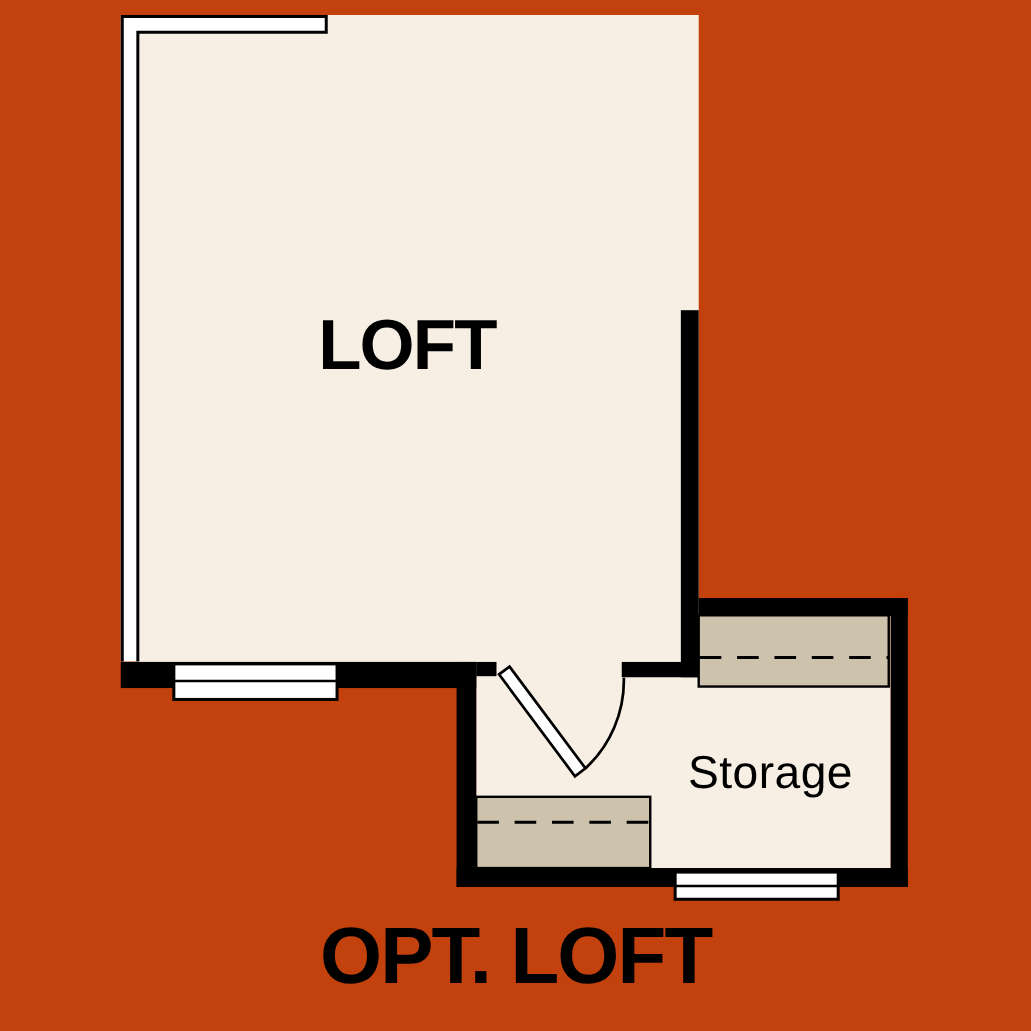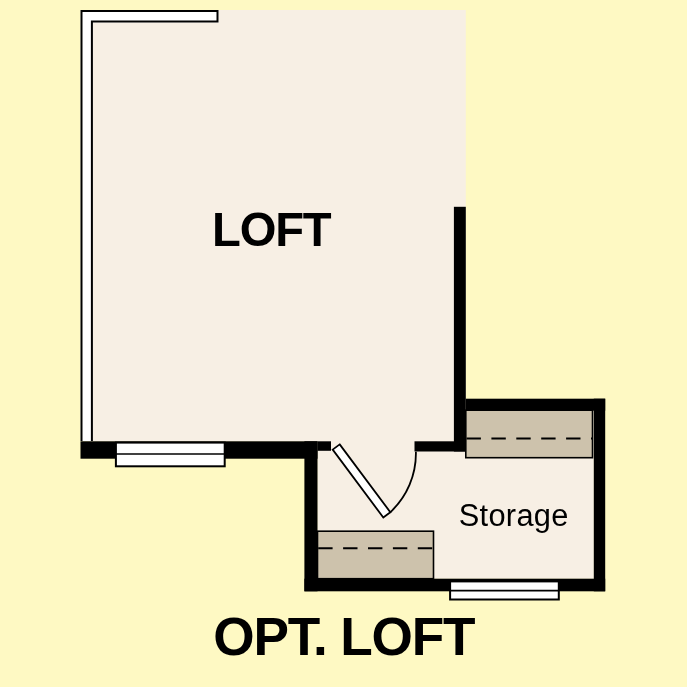--- a/index.html
+++ b/index.html
@@ -1,16 +1,16 @@
 <!DOCTYPE html>
 <html><head>
 <meta charset="utf-8">
 <style>
   html,body{margin:0;padding:0;background:#ffffff;}
-  .page{position:relative;width:687px;height:687px;background:#fef9c3;overflow:hidden;}
+  .page{position:relative;width:687px;height:687px;background:#c2410c;overflow:hidden;}
   svg{position:absolute;left:0;top:0;}
   text{font-family:"Liberation Sans", sans-serif;fill:#000000;}
 </style>
 </head>
 <body>
 <div class="page">
 <svg width="687" height="687" viewBox="0 0 687 687">
 
   <rect x="91.4" y="10" width="374.4" height="431.3" fill="#f7efe4"></rect>
 

